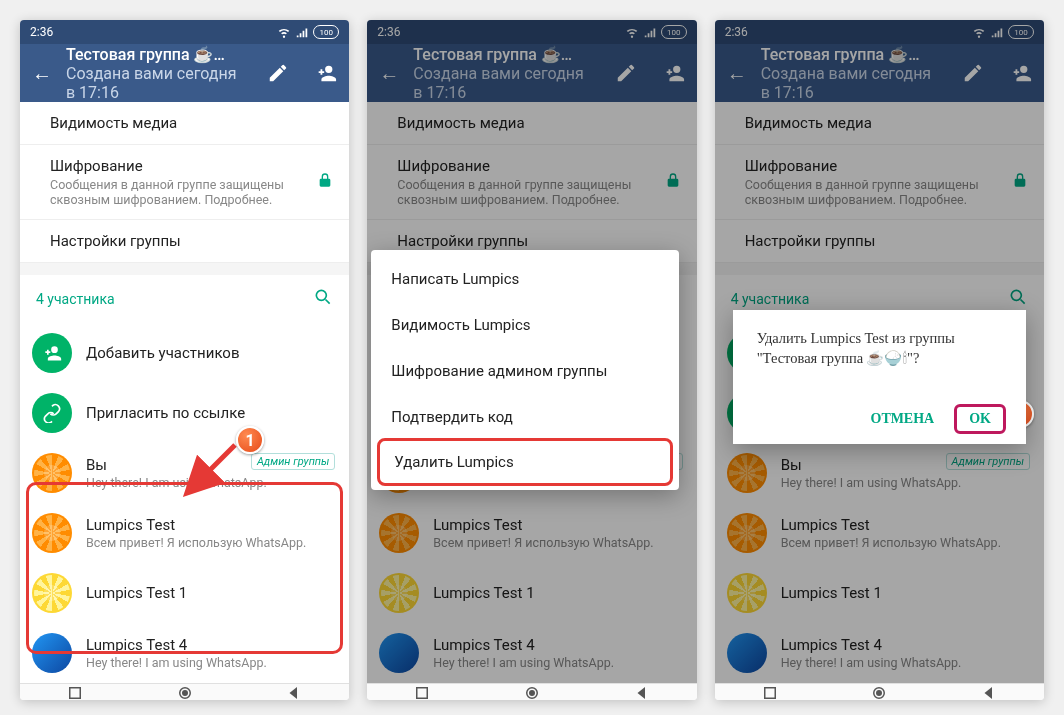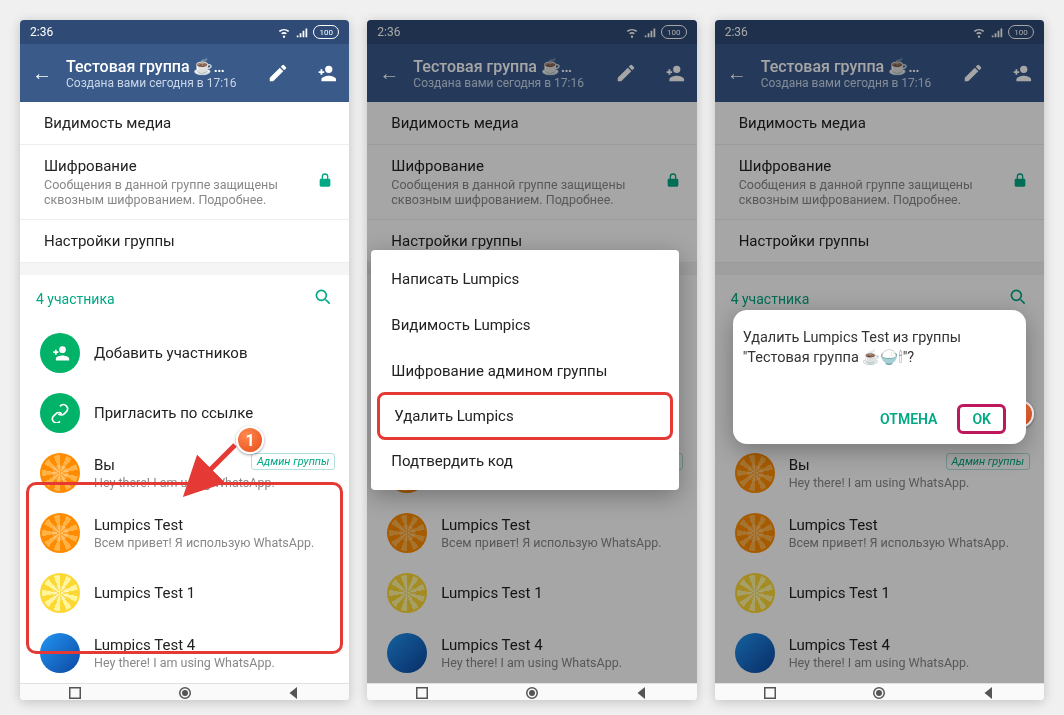--- a/index.html
+++ b/index.html
@@ -49,44 +49,44 @@
     color: #fff;
     height: 58px;
     display: flex;
     align-items: center;
     padding: 0 12px;
     gap: 14px;
   }
   .header .back { font-size: 20px; }
   .header .titleblock { flex: 1; }
   .header .title { font-size: 16px; font-weight: 500; }
-  .header .subtitle { font-size: 12px; color: #c9d6e8; }
+  .header .subtitle { font-size: 16px; color: #c9d6e8; }
   .header .hicon { width: 22px; height: 22px; margin-left: 12px; display:flex; align-items:center; justify-content:center;}
   
   .row {
-    padding: 12px 24px;
+    padding: 12px 30px;
     border-bottom: 1px solid #eee;
     background: #fff;
     display: flex;
     flex-direction: column;
     justify-content: center;
     position: relative;
   }
   .row .label { font-size: 15px; color: #222; }
   .row .sub { font-size: 12.5px; color: #888; margin-top: 2px; }
   .row .lock { position: absolute; right: 16px; top: 50%; transform: translateY(-50%); color: #00a884; }
   .section-gap { height: 12px; background: #f5f5f5; }
   .members-header {
     display: flex; align-items: center; justify-content: space-between;
     padding: 12px 16px; background: #fff;
   }
   .members-header .count { color: #00a884; font-size: 14px; }
   .members-header .search { color: #00a884; }
   .member {
-    display: flex; align-items: center; padding: 10px 20px; gap: 14px;
+    display: flex; align-items: center; padding: 10px 12px; gap: 14px;
     background: #fff; position: relative;
   }
   .avatar {
     width: 40px; height: 40px; border-radius: 50%; flex-shrink: 0;
     display: flex; align-items: center; justify-content: center;
   }
   .avatar.green { background: #00b368; color: #fff; }
   .avatar.orange { background: radial-gradient(circle at 50% 50%, #ffb347 0%, #ff8c00 60%); }
   .avatar.yellow { background: radial-gradient(circle at 50% 50%, #fff176 0%, #fdd835 60%); }
   .avatar.blue { background: linear-gradient(135deg,#2196f3,#0d47a1); }
@@ -143,23 +143,23 @@
     box-shadow: 0 6px 24px rgba(0,0,0,0.3);
     left: 4px; right: 18px; top: 230px; padding: 6px 0;
   }
   .ctx-item { padding: 14px 20px; font-size: 15px; color: #222; }
   .ctx-hl {
     border: 3px solid #e53935; border-radius: 8px;
     margin: -2px 6px; padding: 12px 14px;
   }
   
   .dialog {
-    position: absolute; z-index: 30; background: #fff; border-radius: 14px;
+    position: absolute; z-index: 30; background: #fff; border-radius: 0;
     box-shadow: 0 6px 24px rgba(0,0,0,0.3);
-    left: 18px; right: 18px; top: 290px; padding: 18px 20px 10px 10px;
+    left: 18px; right: 18px; top: 290px; padding: 18px 20px 10px 24px; font-family: Liberation Serif, serif;
   }
   .dialog .msg { font-size: 14.5px; color: #333; line-height: 1.4; }
   .dialog .actions { display: flex; justify-content: flex-end; gap: 10px; margin-top: 35px; align-items: center;}
   .dialog .btn { font-size: 14px; font-weight: 600; color: #00a884; padding: 6px 10px; }
   .dialog .btn.ok { border: 3px solid #be185d; border-radius: 6px; padding: 4px 12px; }
 </style>
 </head>
 <body>
 
 <div class="phone">
@@ -412,22 +412,22 @@
         <div class="info">
           <div class="name">Lumpics Test 4</div>
           <div class="status">Hey there! I am using WhatsApp.</div>
         </div>
       </div>
 
     <div class="context-menu">
       <div class="ctx-item">Написать Lumpics</div>
       <div class="ctx-item">Видимость Lumpics</div>
       <div class="ctx-item">Шифрование админом группы</div>
+      <div class="ctx-item">Подтвердить код</div>
       <div class="ctx-item ctx-hl">Удалить Lumpics</div>
-      <div class="ctx-item">Подтвердить код</div>
     </div>
     <div class="step-badge" style="right:22px; top:388px;">2</div>
   </div>
   <div class="navbar">
     <span class="nb"><svg viewBox="0 0 24 24" fill="none" stroke="#555" stroke-width="2">
           <rect x="5" y="5" width="14" height="14"></rect>
         </svg></span>
     <span class="nb"><svg viewBox="0 0 24 24" fill="none" stroke="#555" stroke-width="2">
           <circle cx="12" cy="12" r="7"></circle>
           <circle cx="12" cy="12" r="3" fill="#555"></circle>

